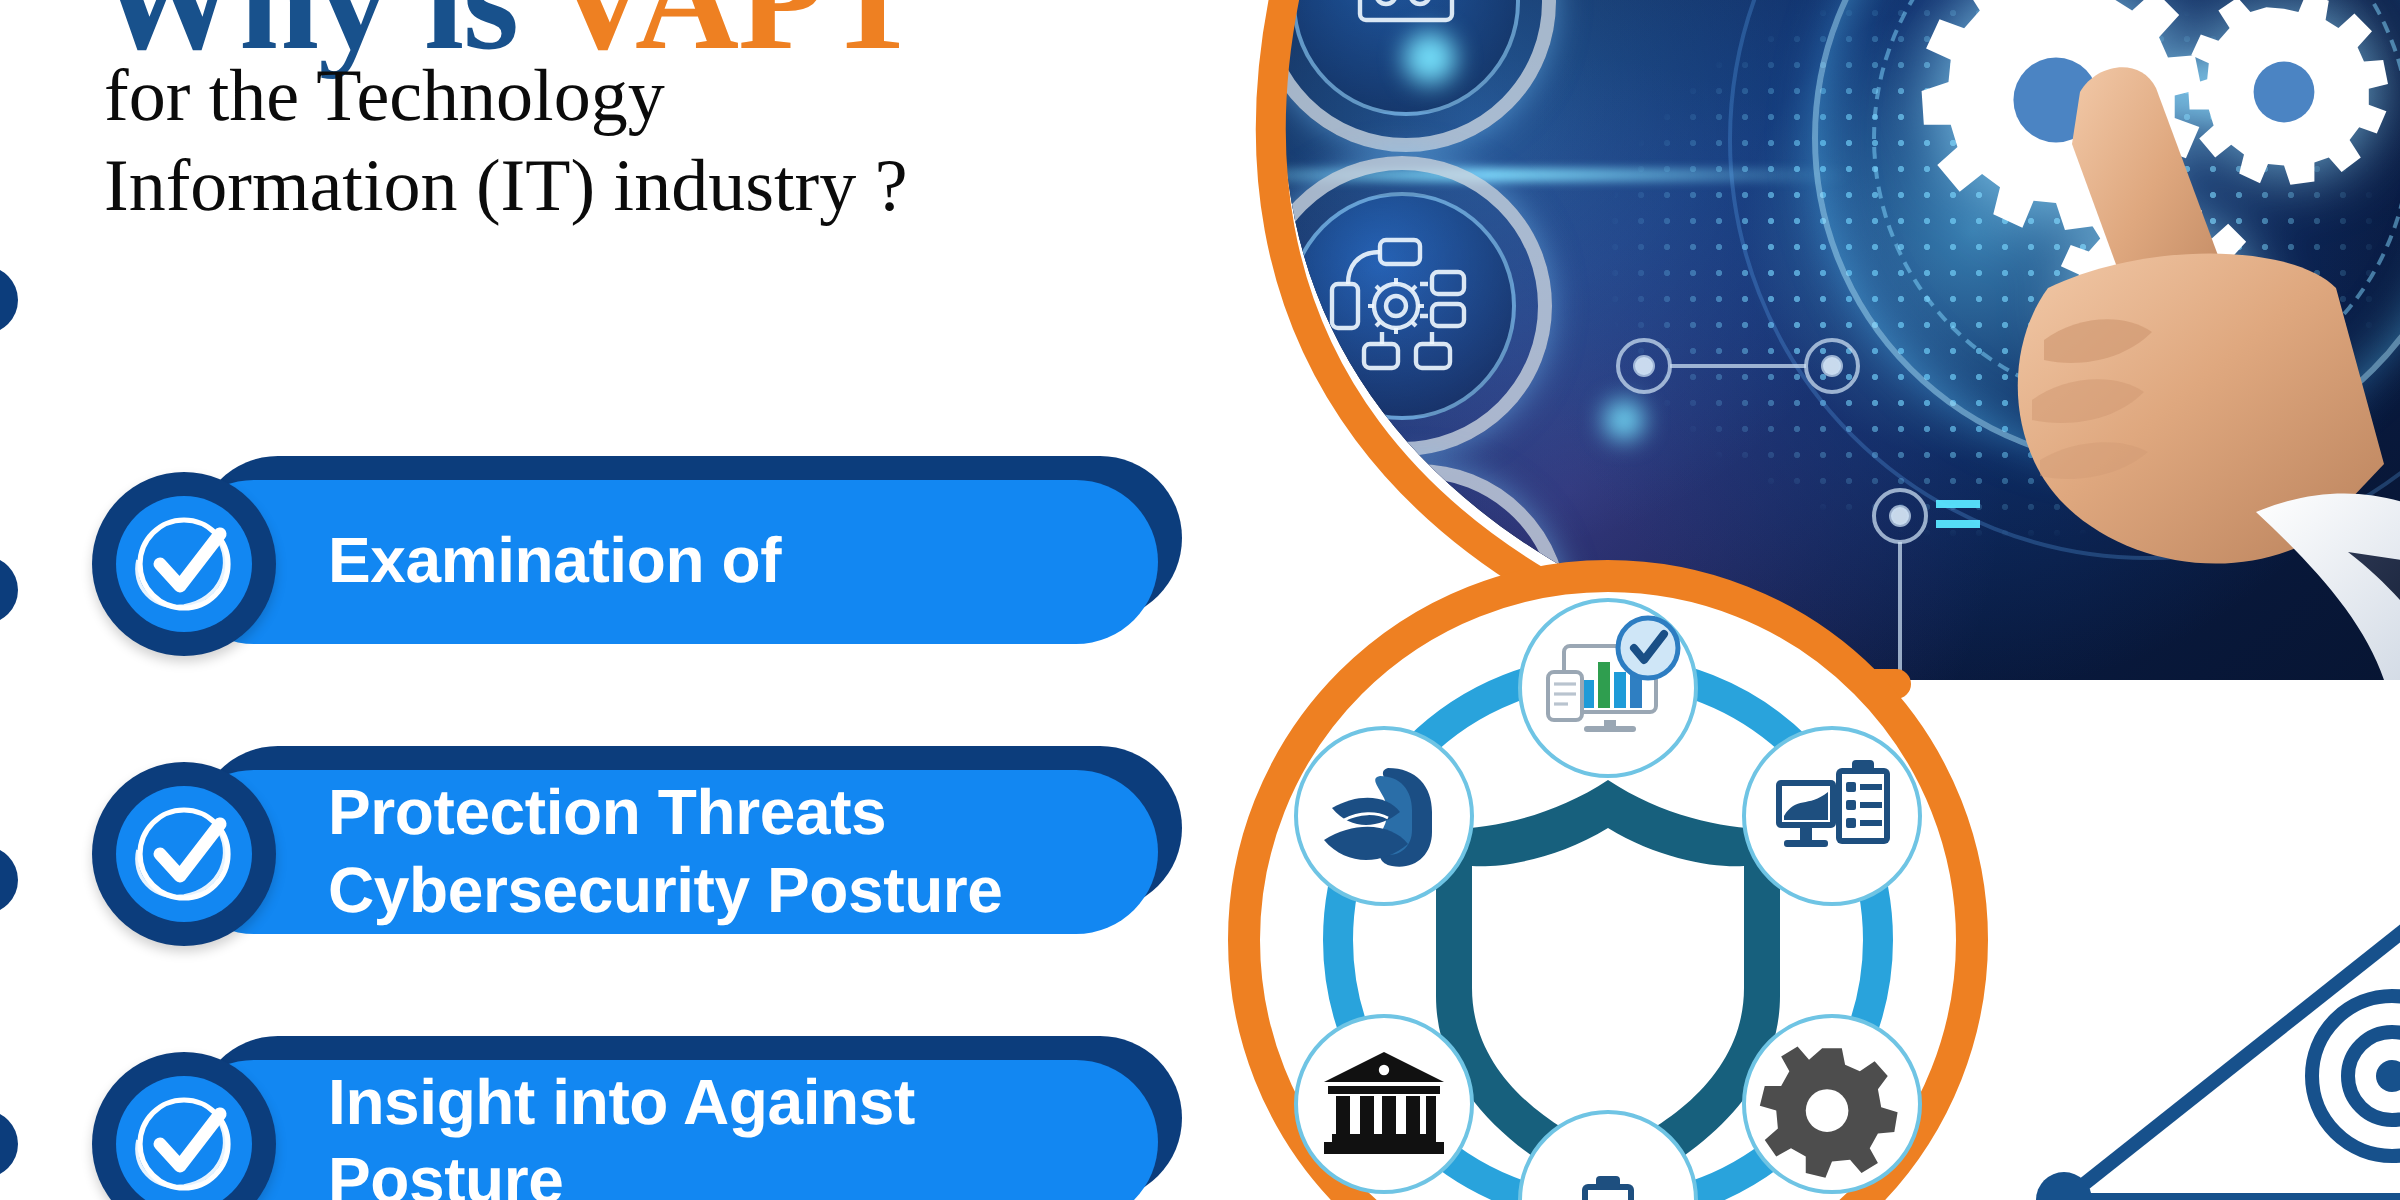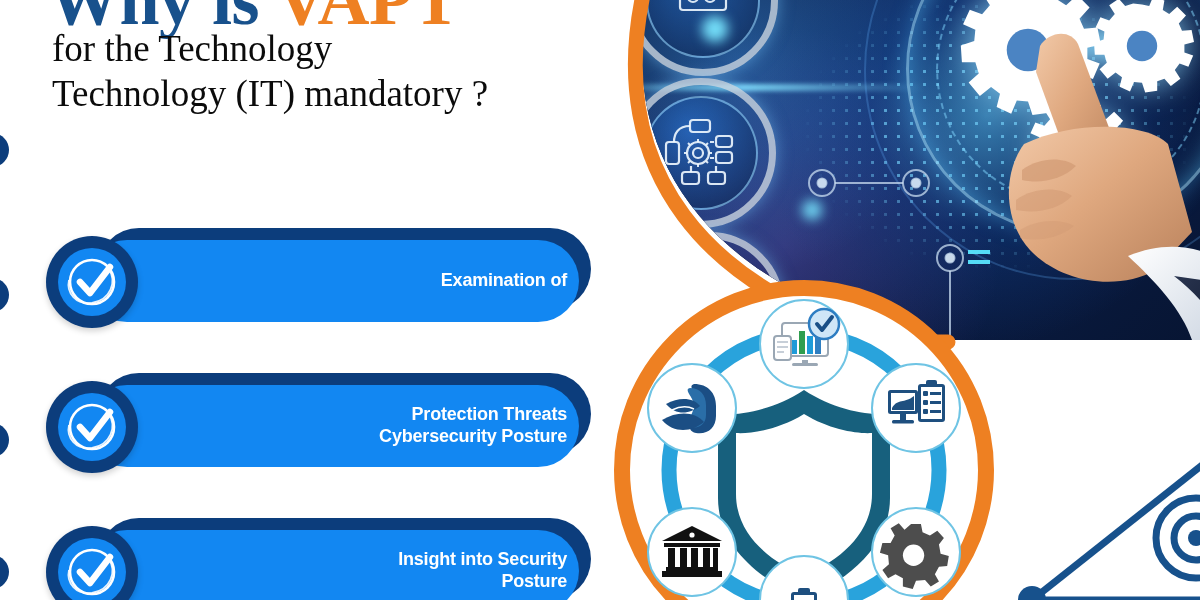--- a/index.html
+++ b/index.html
@@ -35,23 +35,22 @@
     position:absolute; left:52px; top:0px; right:0; height:82px;
     background:#0c3d7c; border-radius:42px;
   }
   .pill-main {
     position:absolute; left:40px; top:12px; right:12px; height:82px;
     background:#1287f2; border-radius:42px;
   }
   .pill-label {
     position:absolute; left:118px; top:12px; right:24px; height:82px;
     display:flex; flex-direction:column; justify-content:center;
-    color:#ffffff; font-weight:700; font-size:18px; line-height:1.22;
+    color:#ffffff; font-weight:700; font-size:32px; line-height:1.22;
     letter-spacing:-0.2px;
-    text-align:right;
   }
   .pill-label span { display:block; white-space:nowrap; }
 
   .badge { position:absolute; left:0px; top:8px; width:92px; height:92px; }
   .badge .ring {
     position:absolute; inset:0; border-radius:50%;
     background:#0c3d7c;
     box-shadow:0 3px 6px rgba(0,0,0,0.18);
   }
   .badge .core {
@@ -136,21 +135,21 @@
 <body>
 
 <div id="stage">
 
   <div class="headline">
     <span class="hl-blue">Why is </span><span class="hl-orange">VAPT</span>
   </div>
 
   <div class="subhead">
     <div>for the Technology</div>
-    <div>Technology (IT) mandatory ?</div>
+    <div>Information (IT) industry ?</div>
   </div>
 
   <div class="pill-row r1">
     <div class="pill-shadow"></div>
     <div class="pill-main"></div>
     <div class="pill-label">
       <span>Examination of</span>
     </div>
     <div class="badge">
       <div class="ring"></div>
@@ -178,21 +177,21 @@
         <path d="M22 34 L32 45 L52 19" fill="none" stroke="#ffffff" stroke-width="6.5" stroke-linecap="round" stroke-linejoin="round"></path>
         <path d="M50 20 C60 34 52 52 34 55 C18 57 8 45 11 32" fill="none" stroke="#ffffff" stroke-width="1.8" opacity="0.9"></path>
       </svg>
     </div>
   </div>
 
   <div class="pill-row r3">
     <div class="pill-shadow"></div>
     <div class="pill-main"></div>
     <div class="pill-label">
-      <span>Insight into Security</span>
+      <span>Insight into Against</span>
       <span>Posture</span>
     </div>
     <div class="badge">
       <div class="ring"></div>
       <div class="core"></div>
       <svg viewBox="0 0 68 68" aria-hidden="true">
         <circle cx="34" cy="34" r="22" fill="none" stroke="#ffffff" stroke-width="2.6"></circle>
         <path d="M22 34 L32 45 L52 19" fill="none" stroke="#ffffff" stroke-width="6.5" stroke-linecap="round" stroke-linejoin="round"></path>
         <path d="M50 20 C60 34 52 52 34 55 C18 57 8 45 11 32" fill="none" stroke="#ffffff" stroke-width="1.8" opacity="0.9"></path>
       </svg>

